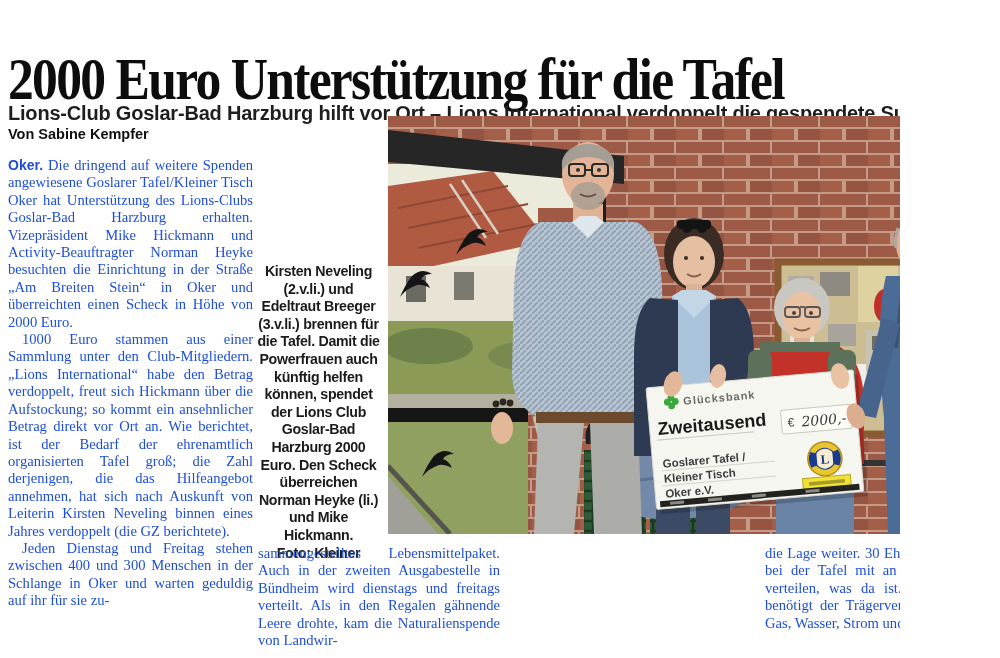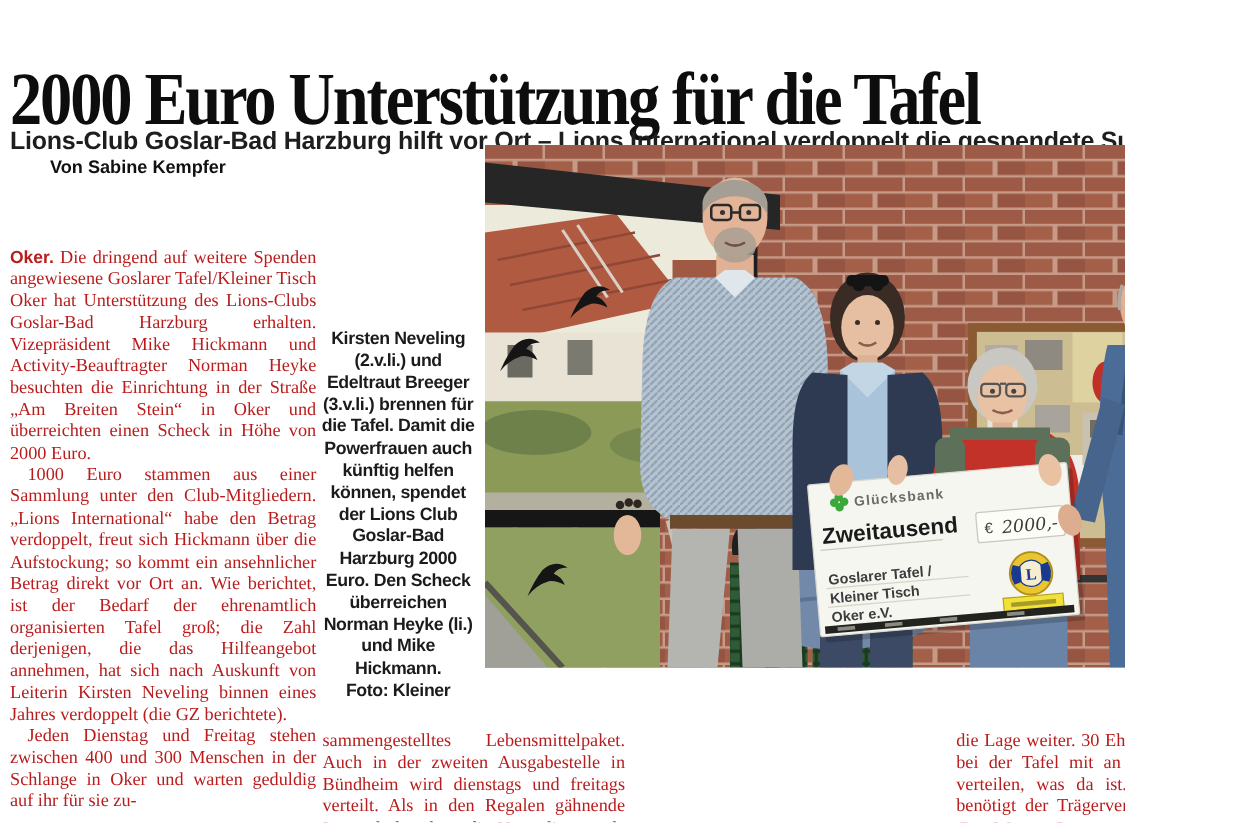--- a/index.html
+++ b/index.html
@@ -7,24 +7,24 @@
         font-family:"Liberation Serif",serif;color:#1c1c1c;}
   
   .headline{position:absolute;left:8px;top:6px;width:990px;height:70px;
     font-family:"Liberation Serif",serif;font-weight:bold;font-size:60px;line-height:66px;
     color:#0d0d0d;white-space:nowrap;letter-spacing:-2px;
     transform:scaleX(0.86);transform-origin:left top;}
   .subheadline{position:absolute;left:8px;top:85px;width:990px;
     font-family:"Liberation Sans",sans-serif;font-weight:bold;font-size:20px;
     letter-spacing:-0.2px;color:#1e1e1e;white-space:nowrap;}
   .byline{position:absolute;left:8px;top:126px;
-    font-family:"Liberation Sans",sans-serif;font-weight:bold;font-size:14.5px;color:#111;margin-left:32px;}
+    font-family:"Liberation Sans",sans-serif;font-weight:bold;font-size:14.5px;color:#111;}
   
   .bodycol{position:absolute;text-align:justify;font-size:14.6px;line-height:17.4px;
-    font-family:"Liberation Serif",serif;color:#b91c1c;margin-top:40px;}
+    font-family:"Liberation Serif",serif;color:#1d4ed8;}
   .col1{left:8px;top:157px;width:245px;}
   .col2{left:258px;top:545px;width:242px;}
   .col3{left:518px;top:545px;width:240px;}
   .col4{left:765px;top:545px;width:250px;}
   .para{margin:0;}
   .para.indent{text-indent:14px;}
   .lead{font-family:"Liberation Sans",sans-serif;font-weight:bold;font-size:14px;}
   
   .caption{position:absolute;left:254px;top:263px;width:129px;text-align:center;
     font-family:"Liberation Sans",sans-serif;font-size:14.2px;line-height:17.6px;

